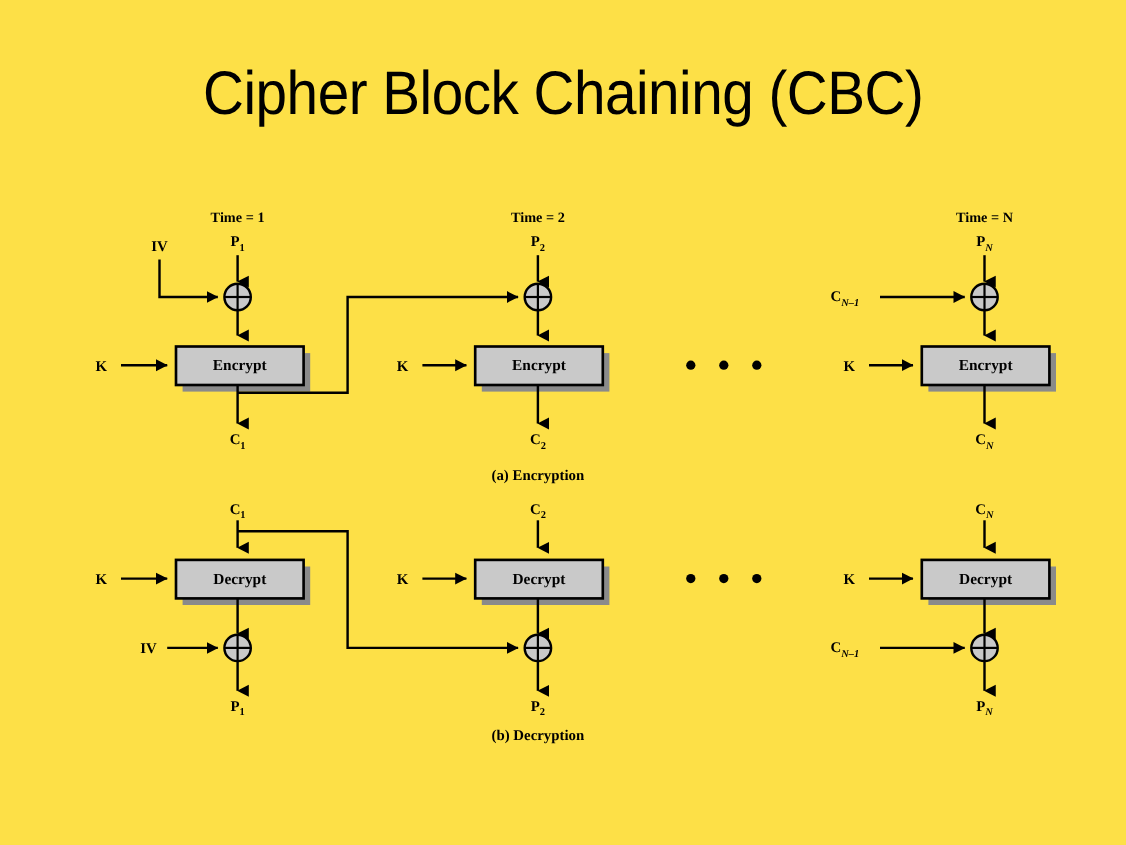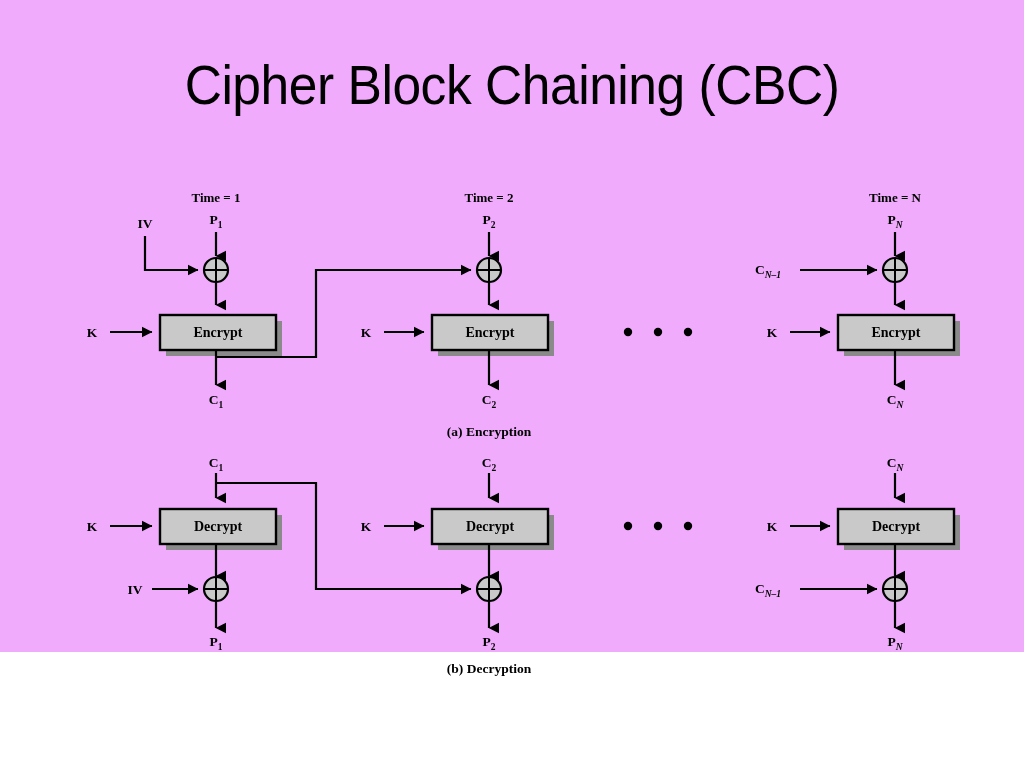--- a/index.html
+++ b/index.html
@@ -10,22 +10,22 @@
   body {
     width: 1024px;
     height: 768px;
     overflow: hidden;
     font-family: "Liberation Sans", sans-serif;
     color: #000000;
   }
   #slide {
     position: relative;
     width: 1024px;
-    height: 652px;
-    background: #f0abfc;
+    height: 768px;
+    background: #fde047;
   }
   #slide-title {
     position: absolute;
     left: 0;
     top: 52px;
     width: 1024px;
     text-align: center;
     font-family: "Liberation Sans", sans-serif;
     font-size: 56px;
     font-weight: 400;

